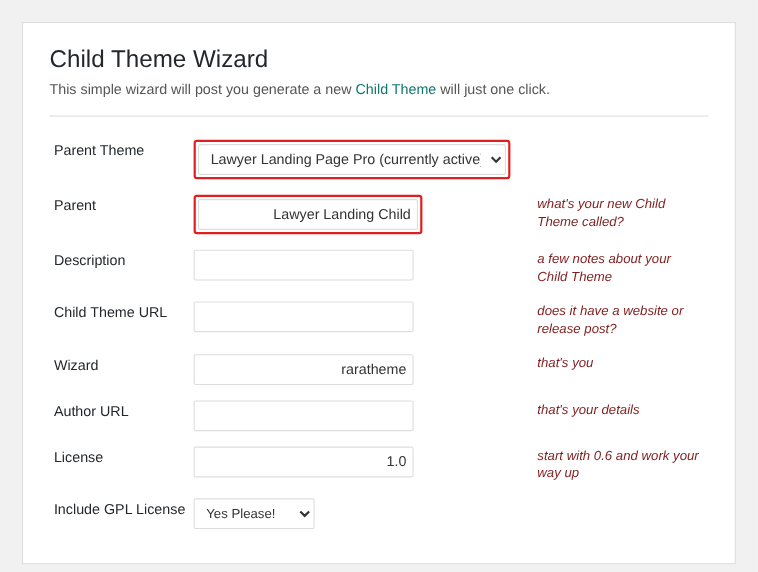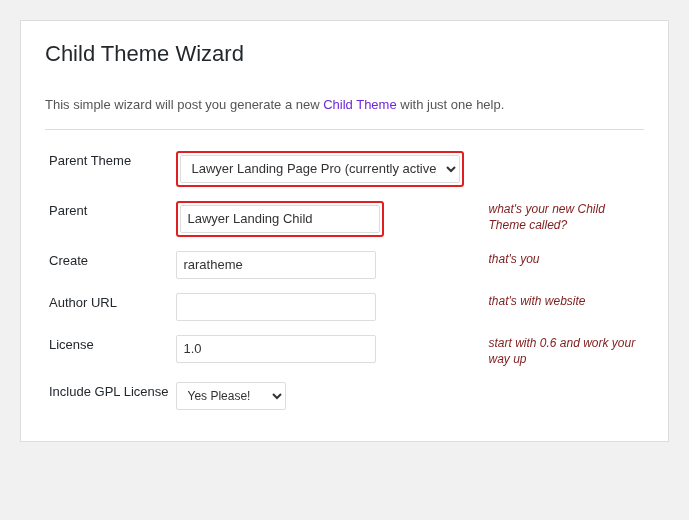--- a/index.html
+++ b/index.html
@@ -15,30 +15,30 @@
     .page-container {
       background: #fff;
       padding: 20px 24px 24px;
       border: 1px solid #ddd;
       max-width: 680px;
     }
     h1 {
       font-size: 22px;
       font-weight: 400;
       color: #23282d;
-      margin-bottom: 28px;
+      margin-bottom: 4px;
     }
     .intro-text {
       font-size: 13px;
       color: #555;
       margin-bottom: 6px;
       line-height: 1.5;
     }
     .intro-text a {
-      color: #6d28d9;
+      color: #0f766e;
       text-decoration: none;
     }
     hr {
       border: none;
       border-top: 1px solid #ddd;
       margin: 14px 0;
     }
     .form-table {
       width: 100%;
       border-collapse: collapse;
@@ -67,20 +67,21 @@
     }
     .form-table input[type="text"] {
       width: 200px;
       padding: 4px 6px;
       border: 1px solid #ddd;
       border-radius: 2px;
       font-size: 13px;
       color: #333;
       background: #fff;
       height: 28px;
+      text-align: right;
     }
     .parent-theme-select-wrapper {
       display: flex;
       align-items: center;
       border: 2px solid #e02020;
       border-radius: 3px;
       padding: 2px;
       display: inline-flex;
     }
     .parent-theme-select {
@@ -116,21 +117,21 @@
       line-height: 1.3;
     }
   </style>
 </head>
 <body>
 
 <div class="page-container">
   <h1>Child Theme Wizard</h1>
 
   <p class="intro-text">
-    <span>This simple wizard will post you generate a new </span><a href="#">Child Theme</a><span> with just one help.</span>
+    <span>This simple wizard will post you generate a new </span><a href="#">Child Theme</a><span> will just one click.</span>
   </p>
 
   <hr>
 
   <table class="form-table">
     <tbody>
 
       <tr>
         <td class="label-cell">Parent Theme</td>
         <td class="input-cell">
@@ -146,36 +147,50 @@
       <tr>
         <td class="label-cell">Parent</td>
         <td class="input-cell">
           <div class="title-input-wrapper">
             <input type="text" value="Lawyer Landing Child" style="">
           </div>
         </td>
         <td class="hint-cell">what's your new Child Theme called?</td>
       </tr>
 
-
-
-      <tr>
-        <td class="label-cell">Create</td>
+      <tr>
+        <td class="label-cell">Description</td>
+        <td class="input-cell">
+          <input type="text" value="" style="">
+        </td>
+        <td class="hint-cell">a few notes about your Child Theme</td>
+      </tr>
+
+      <tr>
+        <td class="label-cell">Child Theme URL</td>
+        <td class="input-cell">
+          <input type="text" value="" style="">
+        </td>
+        <td class="hint-cell">does it have a website or release post?</td>
+      </tr>
+
+      <tr>
+        <td class="label-cell">Wizard</td>
         <td class="input-cell">
           <input type="text" value="raratheme" style="">
         </td>
         <td class="hint-cell">that's you</td>
       </tr>
 
       <tr>
         <td class="label-cell">Author URL</td>
         <td class="input-cell">
           <input type="text" value="" style="">
         </td>
-        <td class="hint-cell">that's with website</td>
+        <td class="hint-cell">that's your details</td>
       </tr>
 
       <tr>
         <td class="label-cell">License</td>
         <td class="input-cell">
           <input type="text" value="1.0" style="">
         </td>
         <td class="hint-cell">start with 0.6 and work your way up</td>
       </tr>
 

